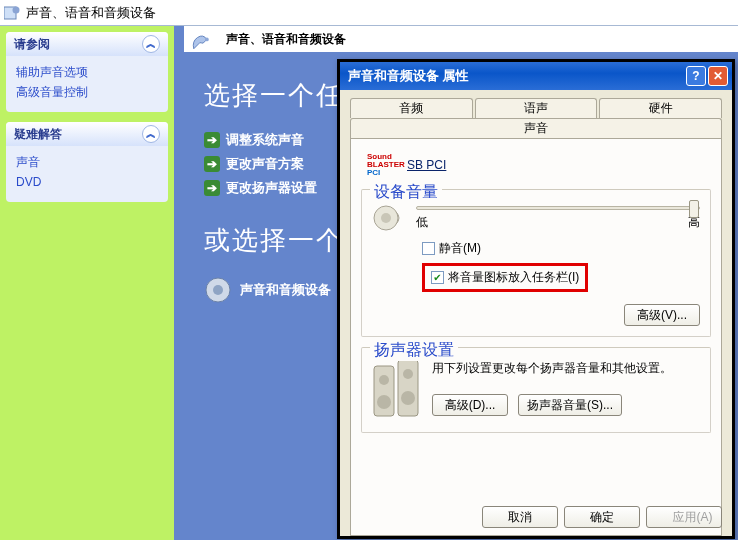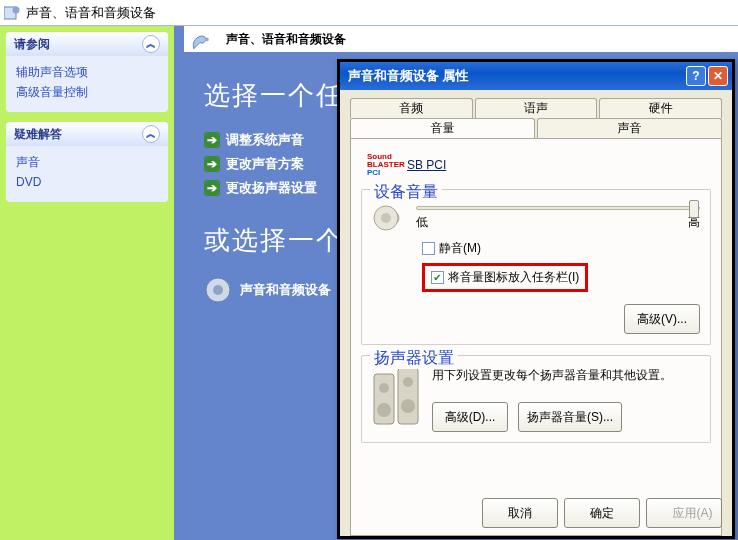--- a/index.html
+++ b/index.html
@@ -49,21 +49,21 @@
 .spkicon { width: 32px; height: 32px; }
 .slider { flex: 1; }
 .slider .track { height: 4px; background: #eae7da; border: 1px solid #b8b4a3; position: relative; border-radius: 2px; }
 .slider .thumb { position: absolute; right: 0; top: -7px; width: 10px; height: 18px; background: #f3f1e7; border: 1px solid #9a9683; border-radius: 2px; }
 .slider .labels { display: flex; justify-content: space-between; font-size: 12px; margin-top: 4px; }
 .chkline { display: flex; align-items: center; gap: 4px; margin-left: 50px; margin-top: 6px; font-size: 12px; }
 .chkbox { width: 13px; height: 13px; border: 1px solid #7d9bc1; background: #fff; display:inline-flex; align-items:center; justify-content:center; font-size:10px; color:#188a1a; }
 .highlight { border: 3px solid #e00000; padding: 3px 6px; display: inline-flex; align-items: center; gap: 4px; }
 .btnrow { display: flex; justify-content: flex-end; gap: 6px; margin-top: 10px; }
 .btnrow.inside { margin-top: 12px; }
-.xpbtn { min-width: 76px; height: 30px; background: linear-gradient(#fff,#efeee6); border: 1px solid #8a867a; border-radius: 3px; font-size: 12px; padding: 0 8px; display: inline-flex; align-items: center; justify-content: center; }
+.xpbtn { min-width: 76px; height: 22px; background: linear-gradient(#fff,#efeee6); border: 1px solid #8a867a; border-radius: 3px; font-size: 12px; padding: 0 8px; display: inline-flex; align-items: center; justify-content: center; }
 .xpbtn.disabled { color: #a0a0a0; padding-left: 25px; }
 .spkgroup .inner { display:flex; gap:8px; }
 .spkgroup .spkimg { width:52px; height:62px; }
 .bottombar { position:absolute; left:10px; right:10px; bottom:8px; display:flex; justify-content:flex-end; gap:6px; }
 </style>
 </head>
 <body>
 
 <div class="addrbar">
   <span class="icon">
@@ -143,21 +143,20 @@
     <span class="btn help">?</span>
     <span class="btn close">✕</span>
   </div>
   <div class="tabrow">
     <div class="tabsline">
       <div class="tab">音频</div>
       <div class="tab">语声</div>
       <div class="tab">硬件</div>
     </div>
     <div class="tabsline2">
-      <div class="tab active">音量</div>
       <div class="tab inactive2">声音</div>
     </div>
   </div>
   <div class="tabbody">
     <div class="devicerow">
       <span class="sbi">Sound<br>BLASTER<br><span style="color:#06c;">PCI</span></span>
       <a href="#">SB PCI</a>
     </div>
 
     <div class="groupbox">
@@ -202,21 +201,21 @@
           <svg viewBox="0 0 52 62">
               <rect x="2" y="6" width="20" height="50" rx="3" fill="#d8d5c6" stroke="#9a9683"></rect>
               <rect x="26" y="0" width="20" height="56" rx="3" fill="#d8d5c6" stroke="#9a9683"></rect>
               <circle cx="12" cy="20" r="5" fill="#b9b6a6"></circle>
               <circle cx="12" cy="42" r="7" fill="#b9b6a6"></circle>
               <circle cx="36" cy="14" r="5" fill="#b9b6a6"></circle>
               <circle cx="36" cy="38" r="7" fill="#b9b6a6"></circle>
             </svg>
         </span>
         <div style="flex:1">
-          <div style="line-height:16px;font-family:Liberation Mono, monospace;">用下列设置更改每个扬声器音量和其他设置。</div>
+          <div style="line-height:16px;">用下列设置更改每个扬声器音量和其他设置。</div>
           <div class="btnrow inside" style="justify-content:flex-start; gap:10px; margin-top:18px;">
             <button class="xpbtn">高级(D)...</button>
             <button class="xpbtn">扬声器音量(S)...</button>
           </div>
         </div>
       </div>
     </div>
 
   </div>
   <div class="bottombar">

